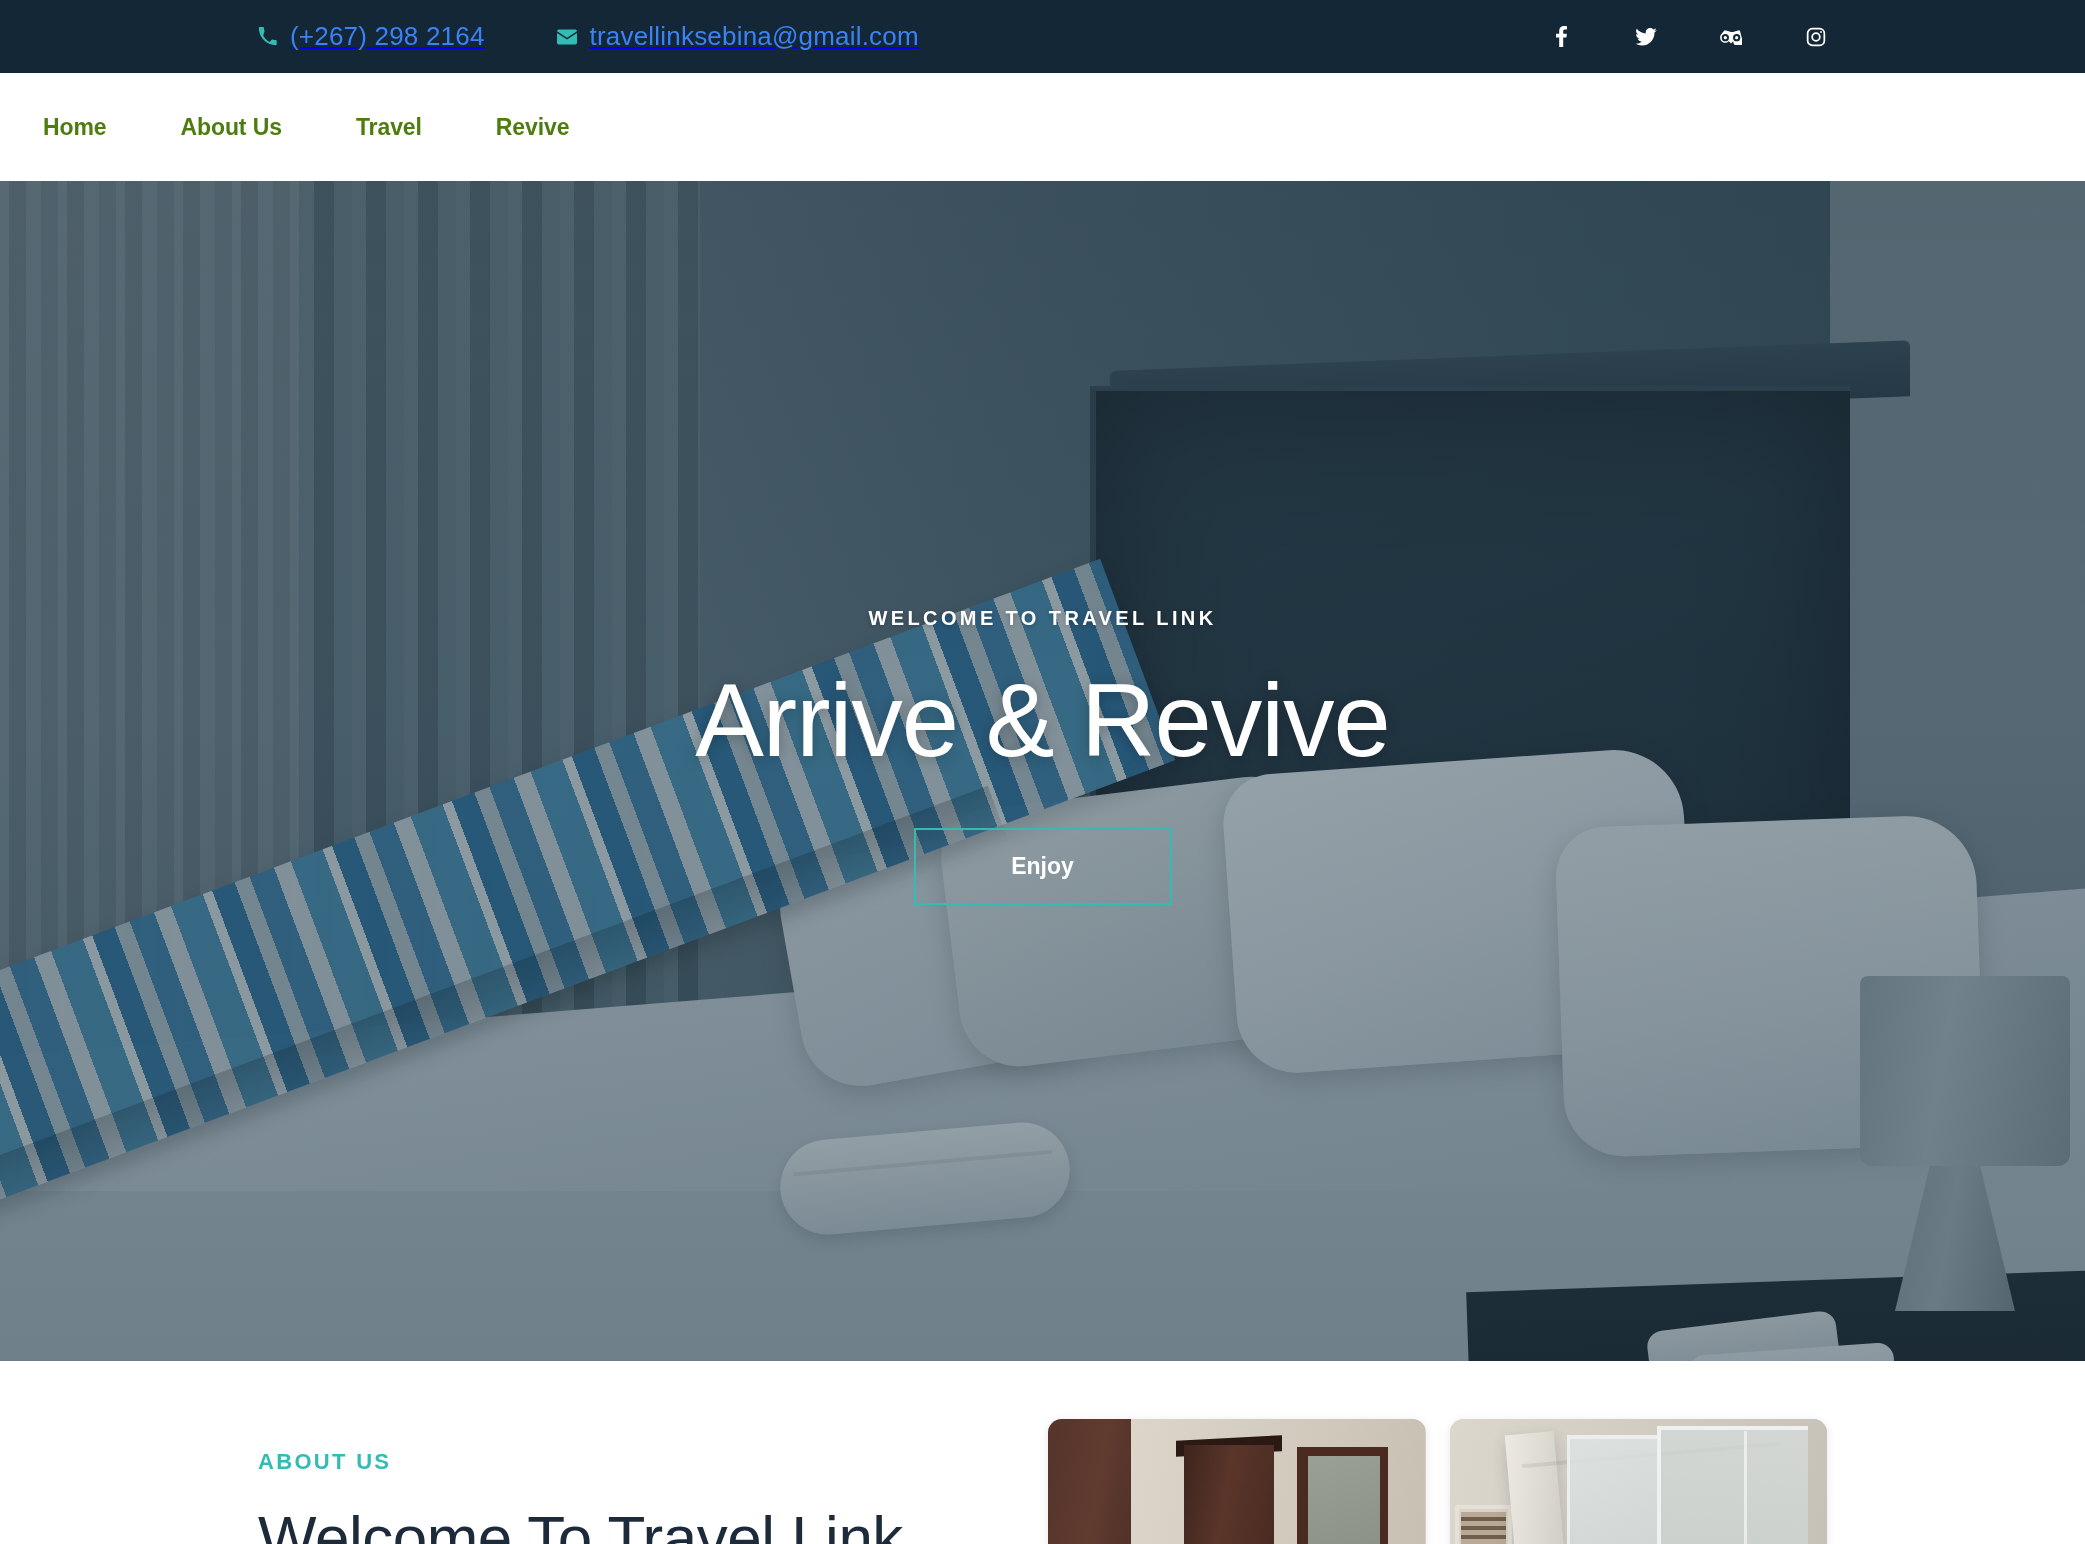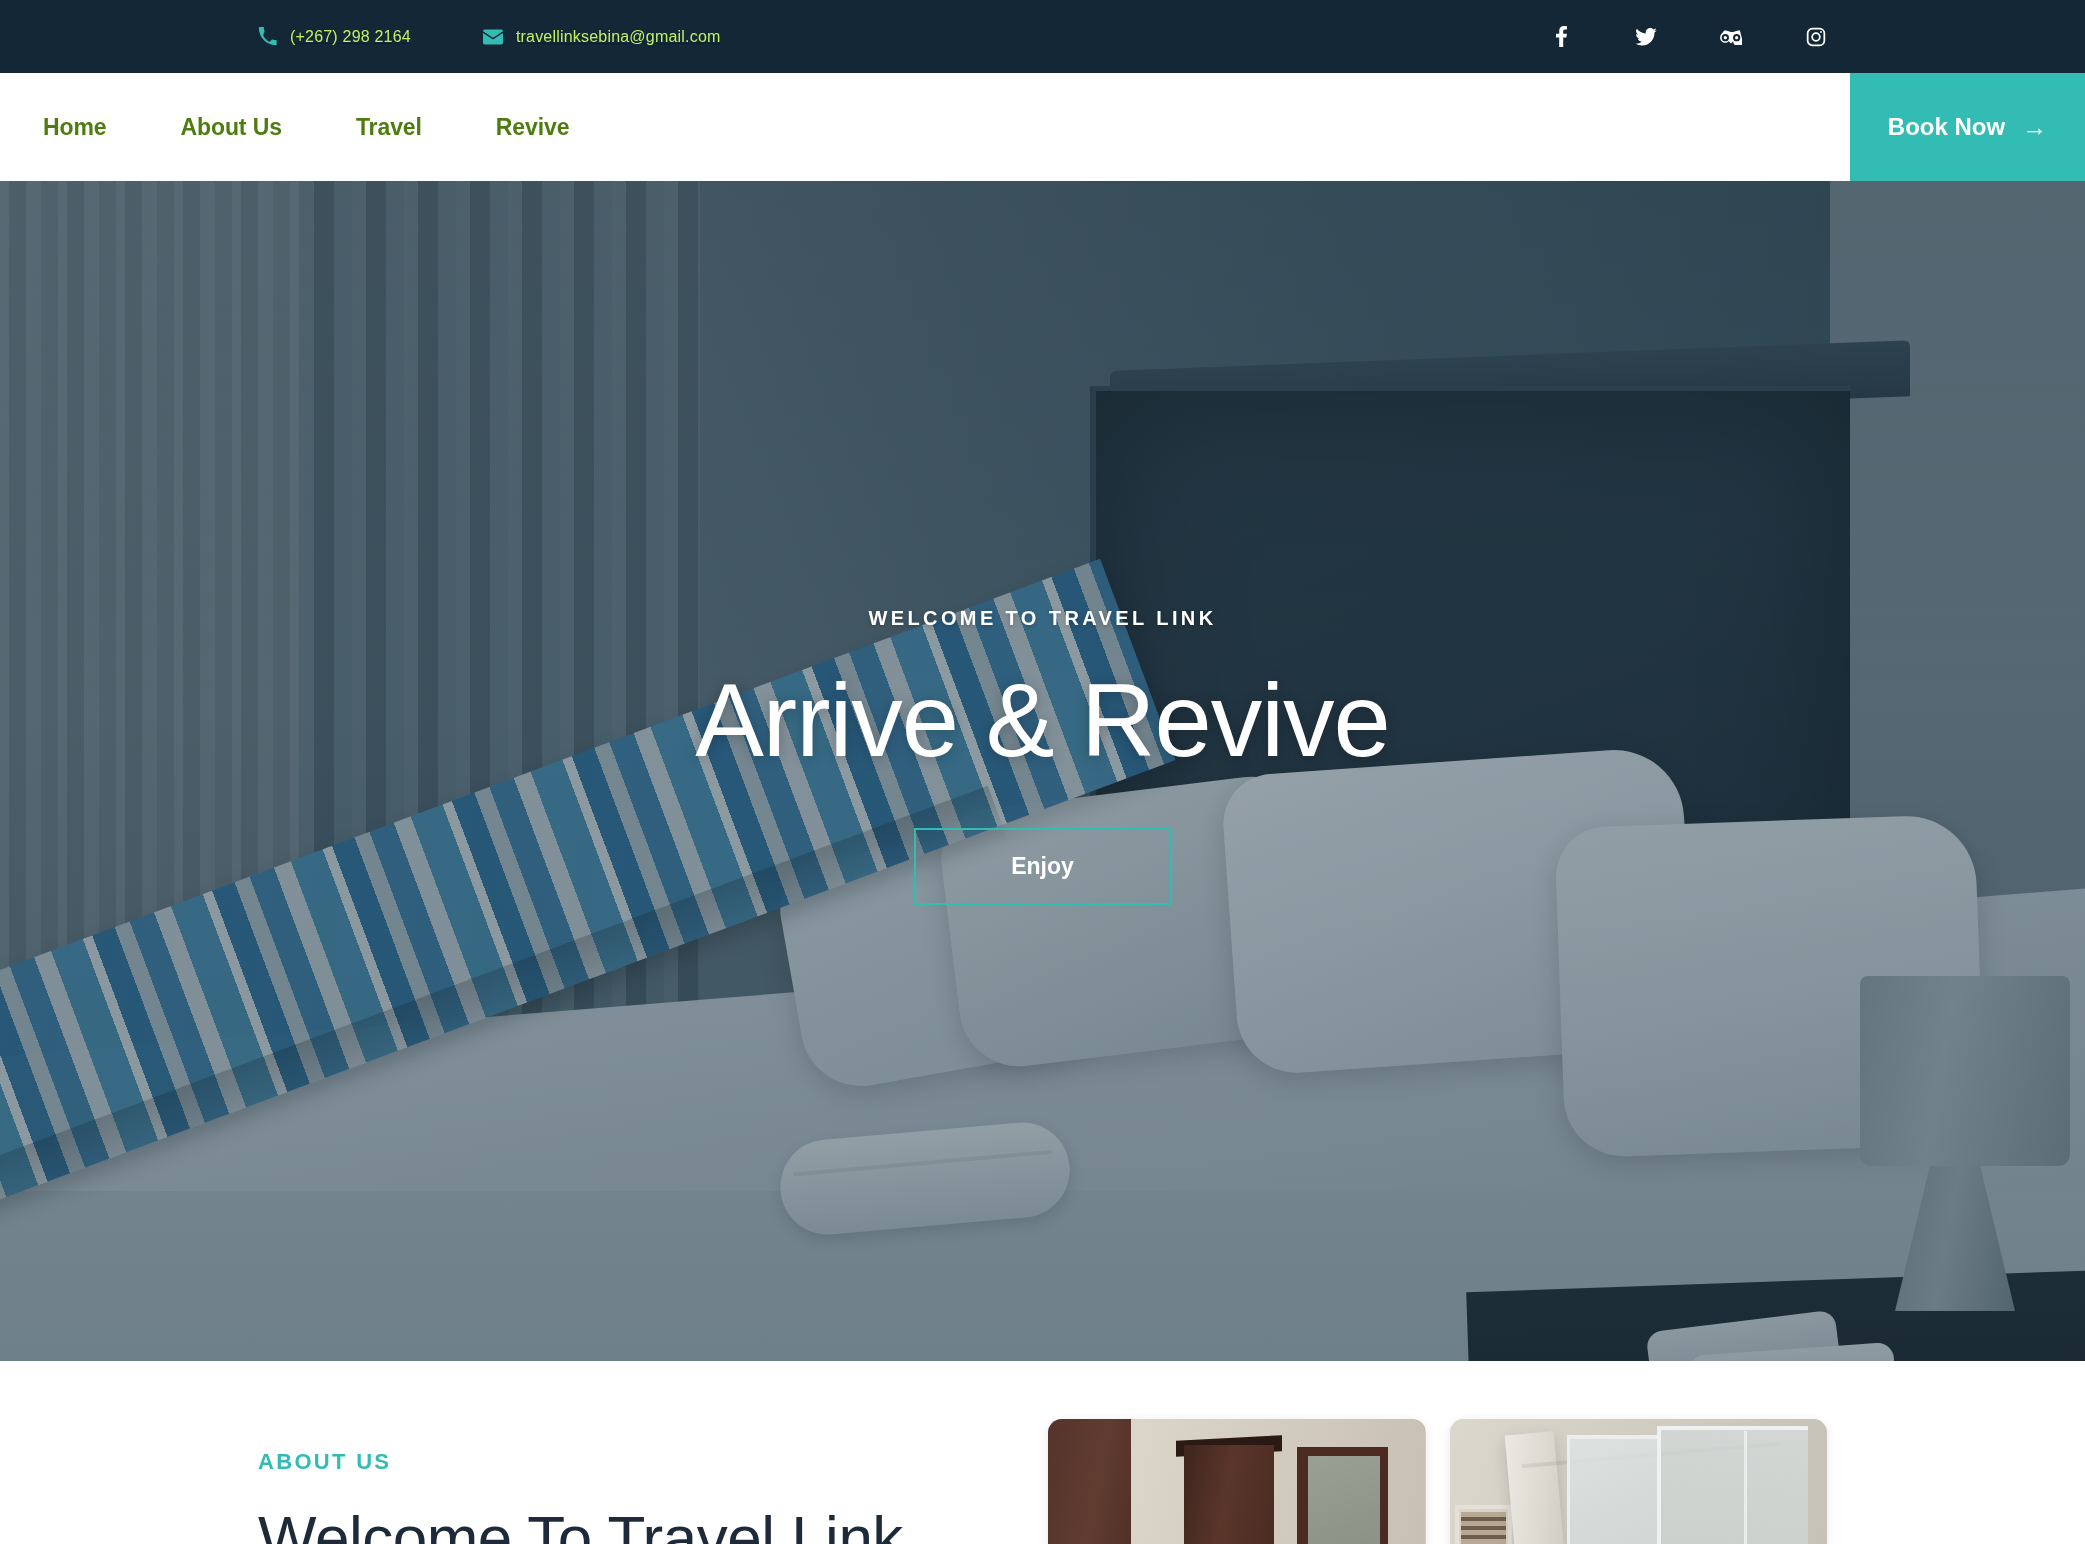--- a/index.html
+++ b/index.html
@@ -16,21 +16,21 @@
     background:#132736;
     display:flex;
     align-items:center;
     padding:0 258px 0 258px;
     position:relative;
   }
   .topbar-left{ display:flex; align-items:center; gap:72px; }
   .tb-item{ display:flex; align-items:center; gap:13px; }
   .tb-ico{ color:#33bcb4; display:flex; align-items:center; }
   .tb-ico svg{ display:block; }
-  .tb-text{ color:#bef264; font-size:16px; letter-spacing:.2px; }
+  .tb-text{ color:#3b82f6; font-size:26px; letter-spacing:.2px; }
   .topbar-right{ margin-left:auto; display:flex; align-items:center; gap:63px; }
   .soc{ color:#ffffff; display:flex; align-items:center; justify-content:center; width:22px; height:22px; }
   .soc svg{ display:block; }
 
   
   .header{
     height:108px;
     background:#ffffff;
     display:flex;
     align-items:stretch;
@@ -403,24 +403,20 @@
 <div class="header">
 
 
   <nav class="nav">
     <a href="#">Home</a>
     <a href="#">About Us</a>
     <a href="#">Travel</a>
     <a href="#">Revive</a>
   </nav>
 
-  <div class="book-btn">
-    <span>Book Now</span>
-    <span class="book-arrow">→</span>
-  </div>
 
 </div>
 
 <div class="hero">
 
   <div class="hero-photo">
     <div class="wall"></div>
     <div class="wall-right"></div>
     <div class="curtain"></div>
     <div class="curtain2"></div>

